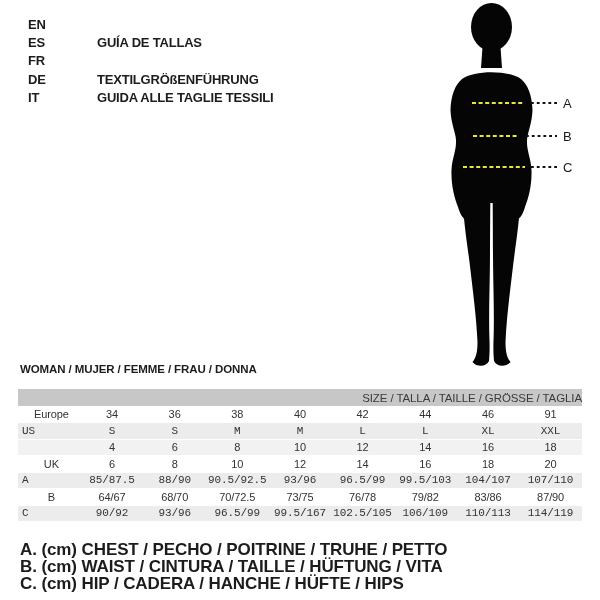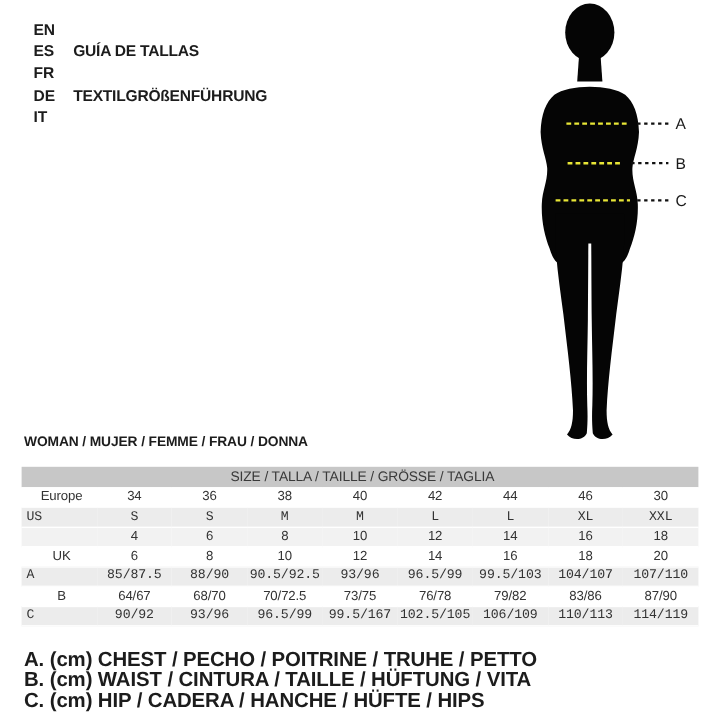--- a/index.html
+++ b/index.html
@@ -3,38 +3,38 @@
 <meta charset="utf-8">
 <style>
   * { margin: 0; padding: 0; box-sizing: border-box; }
   html, body { background: #ffffff; }
   body {
     width: 600px; height: 600px; position: relative; overflow: hidden;
     font-family: "Liberation Sans", sans-serif; color: #1c1c1c;
   }
   
   .lang-list { position: absolute; left: 28px; top: 15px; }
-  .lang-row { display: flex; height: 18.3px; align-items: center; }
+  .lang-row { display: flex; height: 18.3px; align-items: center; gap: 36px; }
   .lang-code {
     width: 33px; font-size: 13px; font-weight: 700; letter-spacing: -0.2px;
   }
   .lang-label { font-size: 13px; font-weight: 700; letter-spacing: -0.2px; }
   
   .figure-wrap { position: absolute; left: 400px; top: 0; width: 200px; height: 380px; }
   
   .woman-title {
     position: absolute; left: 20px; top: 363px;
     font-size: 11.5px; font-weight: 700; letter-spacing: -0.1px;
   }
   
   .size-table-wrap { position: absolute; left: 18px; top: 389px; width: 564px; }
   table { border-collapse: collapse; width: 564px; table-layout: fixed; }
   th.size-header {
     background: #c7c7c7; height: 17px; font-size: 11.5px; font-weight: 400;
-    color: #3a3a3a; text-align: center; padding-left: 4px; letter-spacing: -0.1px;
+    color: #3a3a3a; text-align: right; padding-left: 4px; letter-spacing: -0.1px;
   }
   td { height: 16.5px; font-size: 11px; color: #333; text-align: center;
        letter-spacing: -0.1px; border-bottom: 1px solid #fff; }
   td.lbl { text-align: left; padding-left: 4px; width: 80px; color: #333; }
   tr.stripe-gray  td { background: #ececec; font-family: Liberation Mono, monospace; }
   tr.stripe-lite  td { background: #f2f2f2; }
   tr.stripe-white td { background: #ffffff; text-align: center; }
   
   .legend { position: absolute; left: 20px; top: 541px; }
   .legend-line {
@@ -55,20 +55,21 @@
   </div>
   <div class="lang-row">
     <span class="lang-code">FR</span>
   </div>
   <div class="lang-row">
     <span class="lang-code">DE</span>
     <span class="lang-label">TEXTILGRÖßENFÜHRUNG</span>
   </div>
   <div class="lang-row">
     <span class="lang-code">IT</span>
+    <span class="lang-label">GUIDA ALLE TAGLIE TESSILI</span>
   </div>
 </div>
 
 <div class="figure-wrap">
   <svg width="200" height="380" viewBox="0 0 200 380">
     <g fill="#050505">
       <ellipse cx="91.5" cy="27" rx="20.5" ry="24"></ellipse>
       <path d="M 83 40 L 100 40 L 102 68 L 81 68 Z"></path>
       <path d="M 62 79
                C 74 70 109 70 121 79
@@ -125,21 +126,21 @@
     <tbody>
       <tr class="stripe-white">
         <td class="lbl">Europe</td>
         <td>34</td>
         <td>36</td>
         <td>38</td>
         <td>40</td>
         <td>42</td>
         <td>44</td>
         <td>46</td>
-        <td>30</td>
+        <td>91</td>
       </tr>
       <tr class="stripe-gray">
         <td class="lbl">US</td>
         <td>S</td>
         <td>S</td>
         <td>M</td>
         <td>M</td>
         <td>L</td>
         <td>L</td>
         <td>XL</td>

